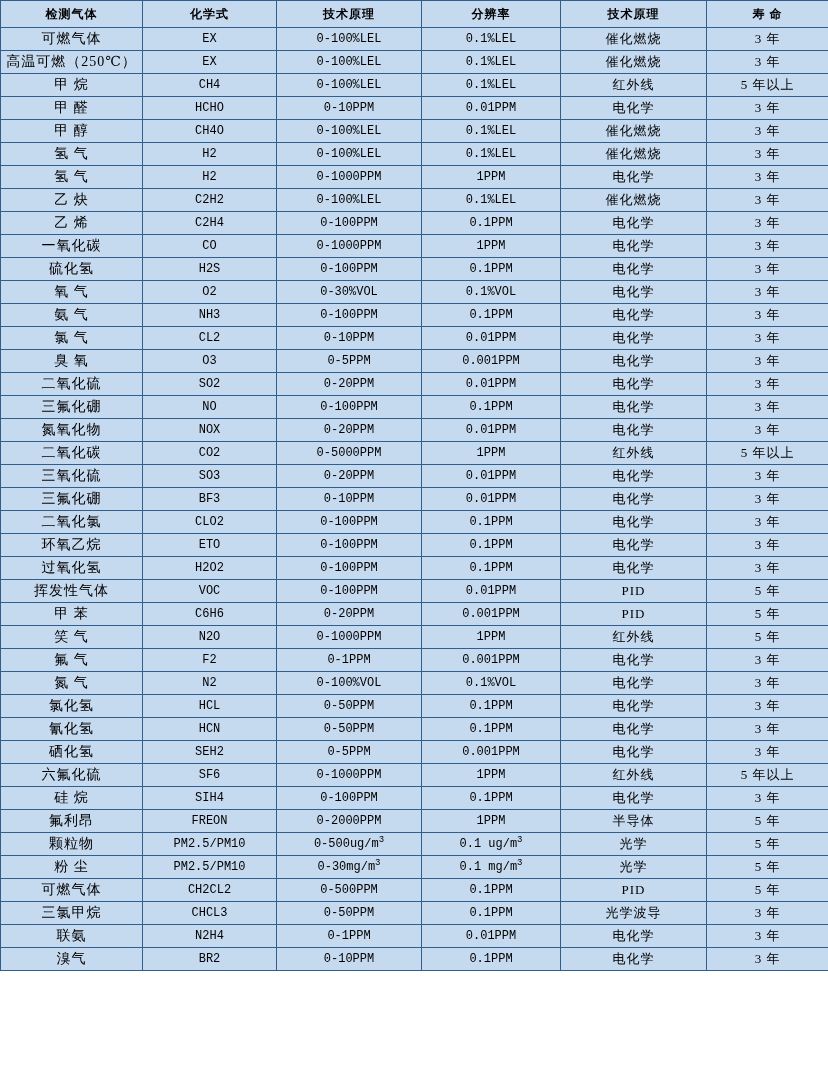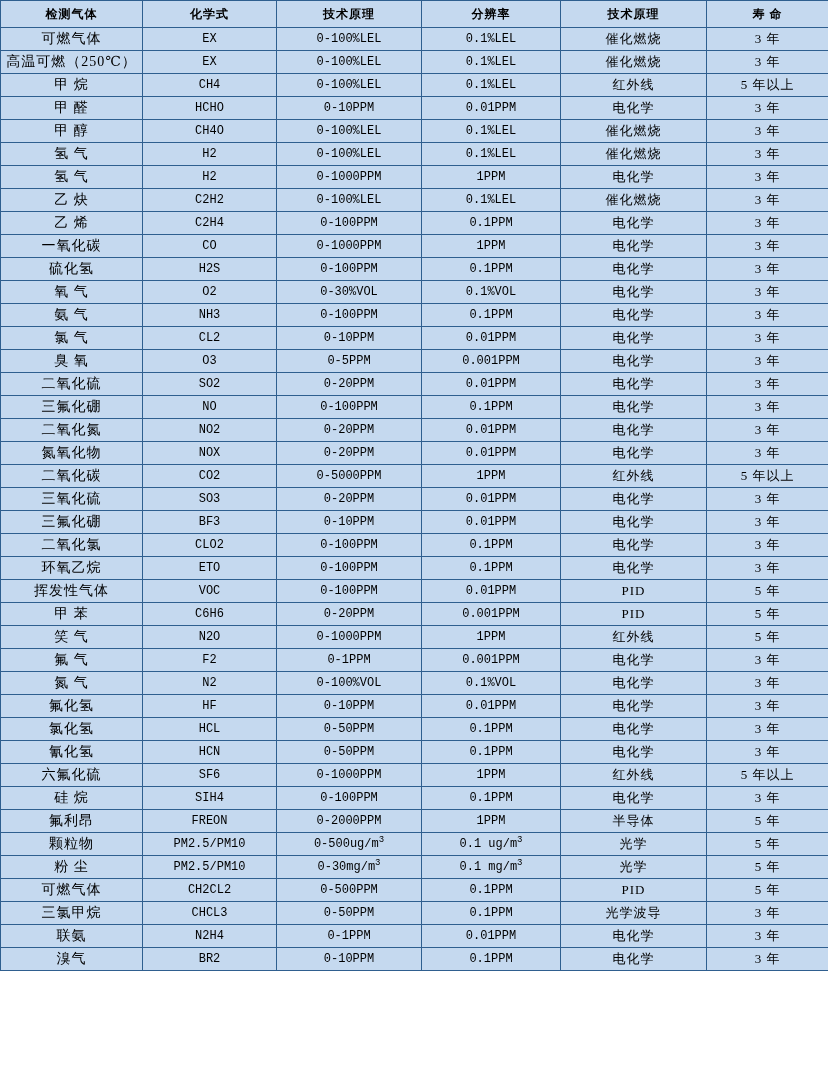--- a/index.html
+++ b/index.html
@@ -214,28 +214,20 @@
       </tr>
       <tr>
         <td class="name">三氟化硼</td>
         <td class="formula">NO</td>
         <td class="range">0-100PPM</td>
         <td class="resolution">0.1PPM</td>
         <td class="tech">电化学</td>
         <td class="life">3 年</td>
       </tr>
       <tr>
-        <td class="name">二氧化氮</td>
-        <td class="formula">NO2</td>
-        <td class="range">0-20PPM</td>
-        <td class="resolution">0.01PPM</td>
-        <td class="tech">电化学</td>
-        <td class="life">3 年</td>
-      </tr>
-      <tr>
         <td class="name">氮氧化物</td>
         <td class="formula">NOX</td>
         <td class="range">0-20PPM</td>
         <td class="resolution">0.01PPM</td>
         <td class="tech">电化学</td>
         <td class="life">3 年</td>
       </tr>
       <tr>
         <td class="name">二氧化碳</td>
         <td class="formula">CO2</td>
@@ -264,20 +256,28 @@
         <td class="name">二氧化氯</td>
         <td class="formula">CLO2</td>
         <td class="range">0-100PPM</td>
         <td class="resolution">0.1PPM</td>
         <td class="tech">电化学</td>
         <td class="life">3 年</td>
       </tr>
       <tr>
         <td class="name">环氧乙烷</td>
         <td class="formula">ETO</td>
+        <td class="range">0-100PPM</td>
+        <td class="resolution">0.1PPM</td>
+        <td class="tech">电化学</td>
+        <td class="life">3 年</td>
+      </tr>
+      <tr>
+        <td class="name">过氧化氢</td>
+        <td class="formula">H2O2</td>
         <td class="range">0-100PPM</td>
         <td class="resolution">0.1PPM</td>
         <td class="tech">电化学</td>
         <td class="life">3 年</td>
       </tr>
       <tr>
         <td class="name">挥发性气体</td>
         <td class="formula">VOC</td>
         <td class="range">0-100PPM</td>
         <td class="resolution">0.01PPM</td>
@@ -310,40 +310,40 @@
       </tr>
       <tr>
         <td class="name">氮 气</td>
         <td class="formula">N2</td>
         <td class="range">0-100%VOL</td>
         <td class="resolution">0.1%VOL</td>
         <td class="tech">电化学</td>
         <td class="life">3 年</td>
       </tr>
       <tr>
-        <td class="name">氟化氢</td>
-        <td class="formula">HF</td>
-        <td class="range">0-10PPM</td>
-        <td class="resolution">0.01PPM</td>
-        <td class="tech">电化学</td>
-        <td class="life">3 年</td>
-      </tr>
-      <tr>
         <td class="name">氯化氢</td>
         <td class="formula">HCL</td>
         <td class="range">0-50PPM</td>
         <td class="resolution">0.1PPM</td>
         <td class="tech">电化学</td>
         <td class="life">3 年</td>
       </tr>
       <tr>
         <td class="name">氰化氢</td>
         <td class="formula">HCN</td>
         <td class="range">0-50PPM</td>
         <td class="resolution">0.1PPM</td>
+        <td class="tech">电化学</td>
+        <td class="life">3 年</td>
+      </tr>
+      <tr>
+        <td class="name">硒化氢</td>
+        <td class="formula">SEH2</td>
+        <td class="range">0-5PPM</td>
+        <td class="resolution">0.001PPM</td>
         <td class="tech">电化学</td>
         <td class="life">3 年</td>
       </tr>
       <tr>
         <td class="name">六氟化硫</td>
         <td class="formula">SF6</td>
         <td class="range">0-1000PPM</td>
         <td class="resolution">1PPM</td>
         <td class="tech">红外线</td>
         <td class="life">5 年以上</td>

